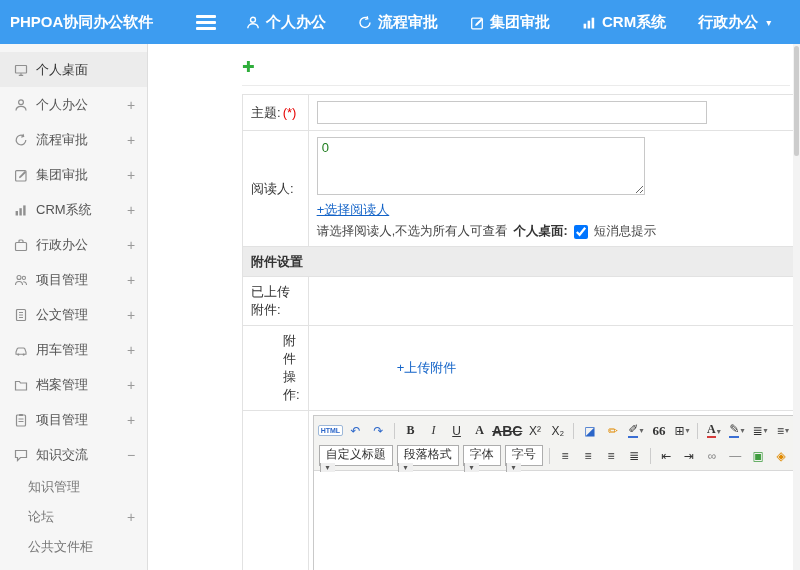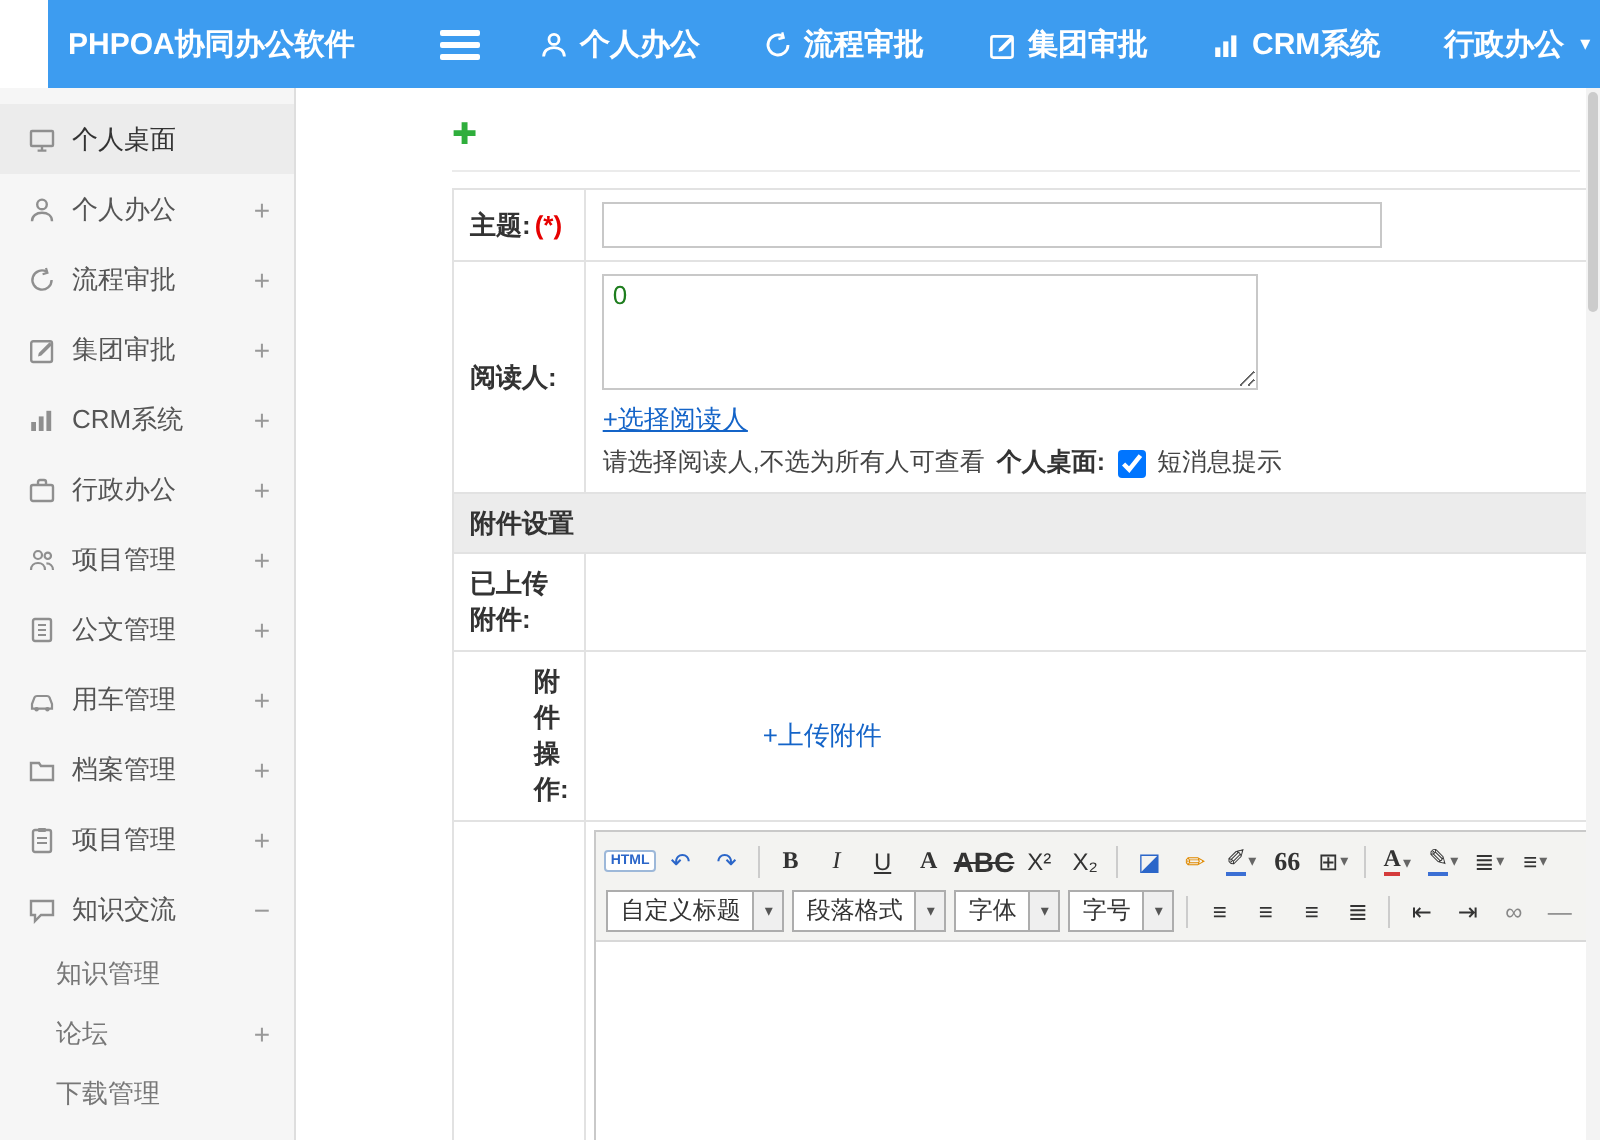--- a/index.html
+++ b/index.html
@@ -1,30 +1,30 @@
 <!DOCTYPE html>
 <html><head>
 <meta charset="utf-8">
 <style>
   * { margin:0; padding:0; box-sizing:border-box; }
   html,body { width:800px; height:570px; overflow:hidden; background:#fff;
     font-family:"Liberation Sans","DejaVu Sans",sans-serif; }
   .app { width:800px; height:570px; position:relative; display:flex; flex-direction:column; }
 
   
-  .header { height:44px; flex:0 0 44px; background:#3d9cf0; display:flex; align-items:center; color:#fff;margin-left:24px; }
+  .header { height:44px; flex:0 0 44px; background:#3d9cf0; display:flex; align-items:center; color:#fff; }
   .brand { font-size:15px; font-weight:bold; padding:0 10px; width:196px; cursor:pointer; white-space:nowrap; }
   .hamburger { width:20px; display:flex; flex-direction:column; gap:3px; margin-right:30px; cursor:pointer; }
   .hamburger span { height:3px; background:#fff; border-radius:1px; display:block; }
   .nav { display:flex; align-items:center; gap:32px; }
   .nav-item { display:flex; align-items:center; gap:6px; font-size:15px; font-weight:bold; cursor:pointer; white-space:nowrap; }
   .nav-caret { font-size:10px; margin-left:2px; }
 
   
-  .bodyrow { flex:1; display:flex; min-height:0; }
+  .bodyrow { flex:1; display:flex; min-height:0;gap:16px; }
 
   
   .sidebar { width:148px; flex:0 0 148px; background:#f6f6f6; border-right:1px solid #dedede;
     padding-top:8px; font-size:13px; color:#555; overflow:hidden; }
   .side-item { height:35px; display:flex; align-items:center; gap:8px; padding:0 10px 0 14px; cursor:pointer; }
   .side-item.active { background:#ececec; color:#333; }
   .side-item .lbl { flex:1; }
   .exp { color:#999; font-size:14px; width:12px; text-align:center; }
   .side-sub { height:30px; display:flex; align-items:center; padding:0 10px 0 28px; color:#777; cursor:pointer; }
   .side-sub .lbl { flex:1; }
@@ -32,21 +32,21 @@
 
   
   .main { flex:1; min-width:0; padding:14px 10px 0 78px; background:#fff; }
   .page-title { display:flex; align-items:center; gap:4px; font-size:15px; font-weight:bold; color:#1c4a7e;
     padding-bottom:9px; border-bottom:1px solid #ebebeb; }
   .plus { color:#2fae3c; font-size:15px; font-weight:bold; }
 
   .form-table { width:100%; border-collapse:collapse; margin-top:8px; font-size:13px; color:#333;
     border:1px solid #9fc0de; }
   .form-table td { border:1px solid #e2e2e2; padding:6px 8px; vertical-align:middle; }
-  td.lbl-cell { width:100px;font-weight:bold; }
+  td.lbl-cell { width:100px; }
   .req { color:#e60000; margin-left:2px; }
   input.text { width:390px; height:23px; border:1px solid #c8c8c8; padding:0 4px; font-size:13px; }
   textarea.readers { width:328px; height:58px; border:1px solid #c8c8c8; font-size:13px; color:#1e7d1e;
     padding:2px 4px; resize:both; font-family:inherit; }
   a.link { color:#1464c8; text-decoration:underline; cursor:pointer; font-size:13px; display:inline-block; margin-top:3px; }
   a.link.nound { text-decoration:none; margin-top:0;margin-left:48px; }
   .hint-line { margin-top:4px; font-size:12.5px; color:#444; display:flex; align-items:center; gap:6px; flex-wrap:nowrap; }
   .hint-strong { font-weight:bold; color:#333; }
   .hint-line input[type=checkbox] { width:14px; height:14px; cursor:pointer; }
   tr.section-row td { background:#ececec; font-weight:bold; color:#333; height:30px; padding:4px 8px; }
@@ -65,22 +65,22 @@
   .bold-g { font-weight:bold; font-family:"Liberation Serif","DejaVu Serif",serif; }
   .ital-g { font-style:italic; font-family:"Liberation Serif","DejaVu Serif",serif; }
   .und-g { text-decoration:underline; }
   .strike-g { text-decoration:line-through; font-size:14px; font-weight:bold; }
   .htmlb { font-size:7px; font-weight:bold; color:#2b66c9; border:1px solid #9db8d9; padding:1px 2px;
     border-radius:2px; background:#fff; line-height:1; }
   .fc { border-bottom:2px solid #d43b3b; line-height:1.1; }
   .lc { border-bottom:2px solid #3b6fd4; line-height:1.1; }
   .quote-g { font-family:"Liberation Serif","DejaVu Serif",serif; font-weight:bold; font-size:13px; }
   .mini-caret { font-size:8px; color:#666; margin-left:1px; }
-  .ddl { display:inline-flex; align-items:center; height:21px; border:1px solid #adadad; background:#fff;
-    margin:0 2px; font-size:12px; color:#333; cursor:pointer; }
+  .ddl { display:inline-flex; height:21px; border:1px solid #adadad; background:#fff;
+    margin:0 2px; font-size:12px; color:#333; cursor:pointer;flex-direction:column; }
   .ddl .txt { padding:0 6px; white-space:nowrap; }
   .ddl .arr { width:15px; height:100%; border-left:1px solid #adadad; display:flex; align-items:center;
     justify-content:center; font-size:8px; color:#555; background:#efefef; }
   .green-g { color:#3f9d3f; }
   .orange-g { color:#e08a00; }
   .gray-g { color:#888; }
   .content-area { height:300px; background:#fff; cursor:text; }
 
   
   .vscroll { position:absolute; right:0; top:44px; width:7px; height:526px; background:#f3f3f3; }
@@ -250,24 +250,20 @@
         <span class="exp">−</span>
       </div>
 
       <div class="side-sub">
         <span class="lbl">知识管理</span>
         <span class="exp"></span>
       </div>
       <div class="side-sub">
         <span class="lbl">论坛</span>
         <span class="exp">+</span>
-      </div>
-      <div class="side-sub">
-        <span class="lbl">下载管理</span>
-        <span class="exp"></span>
       </div>
       <div class="side-sub">
         <span class="lbl">公共文件柜</span>
         <span class="exp"></span>
       </div>
 
     </aside>
 
     <main class="main">
 

